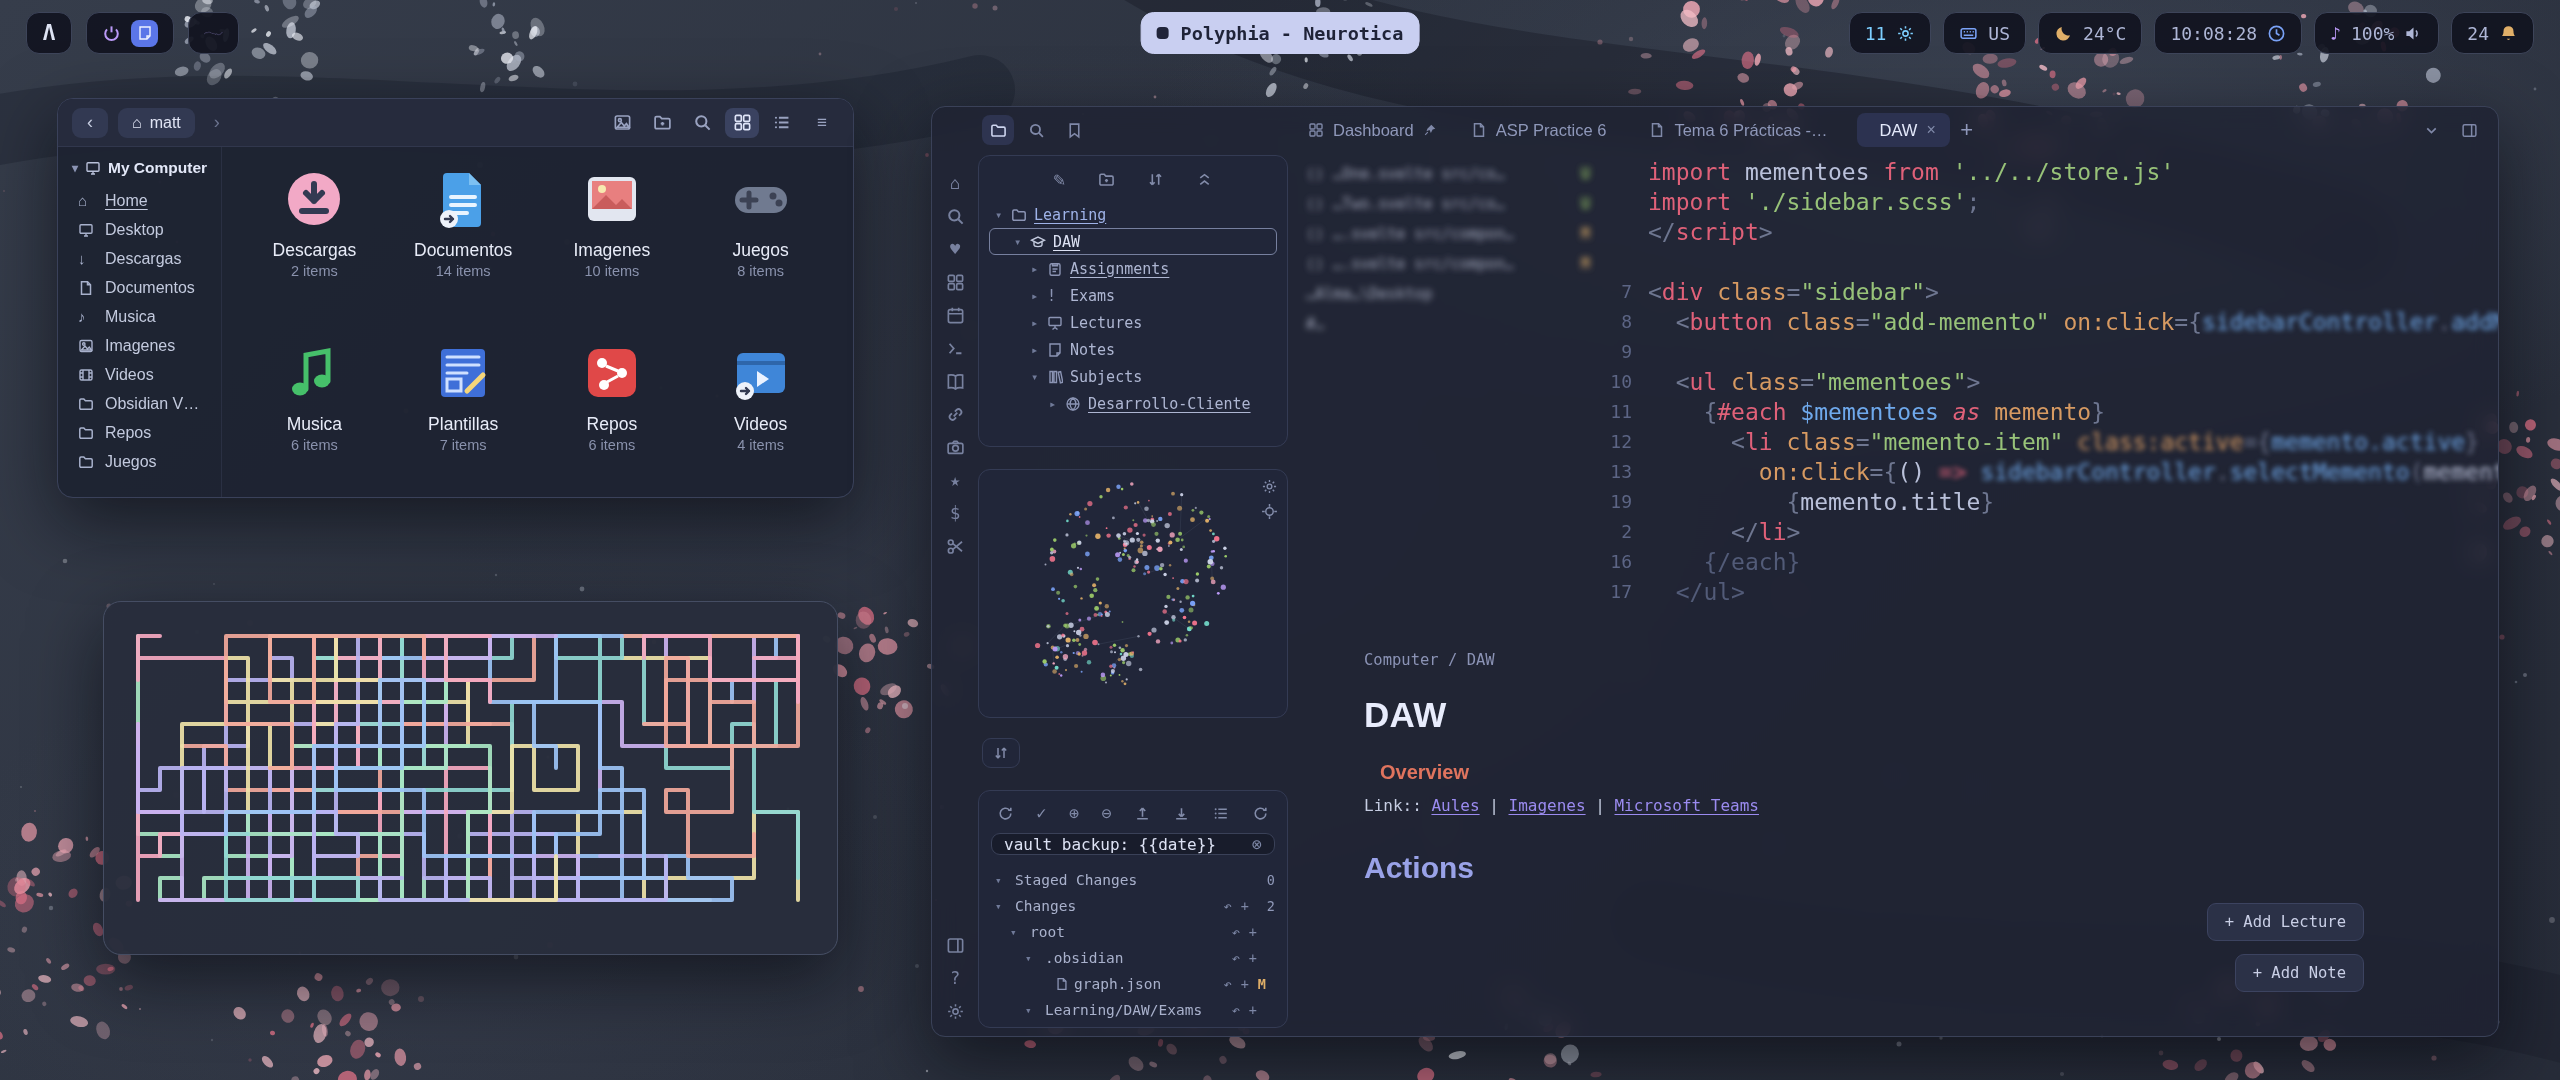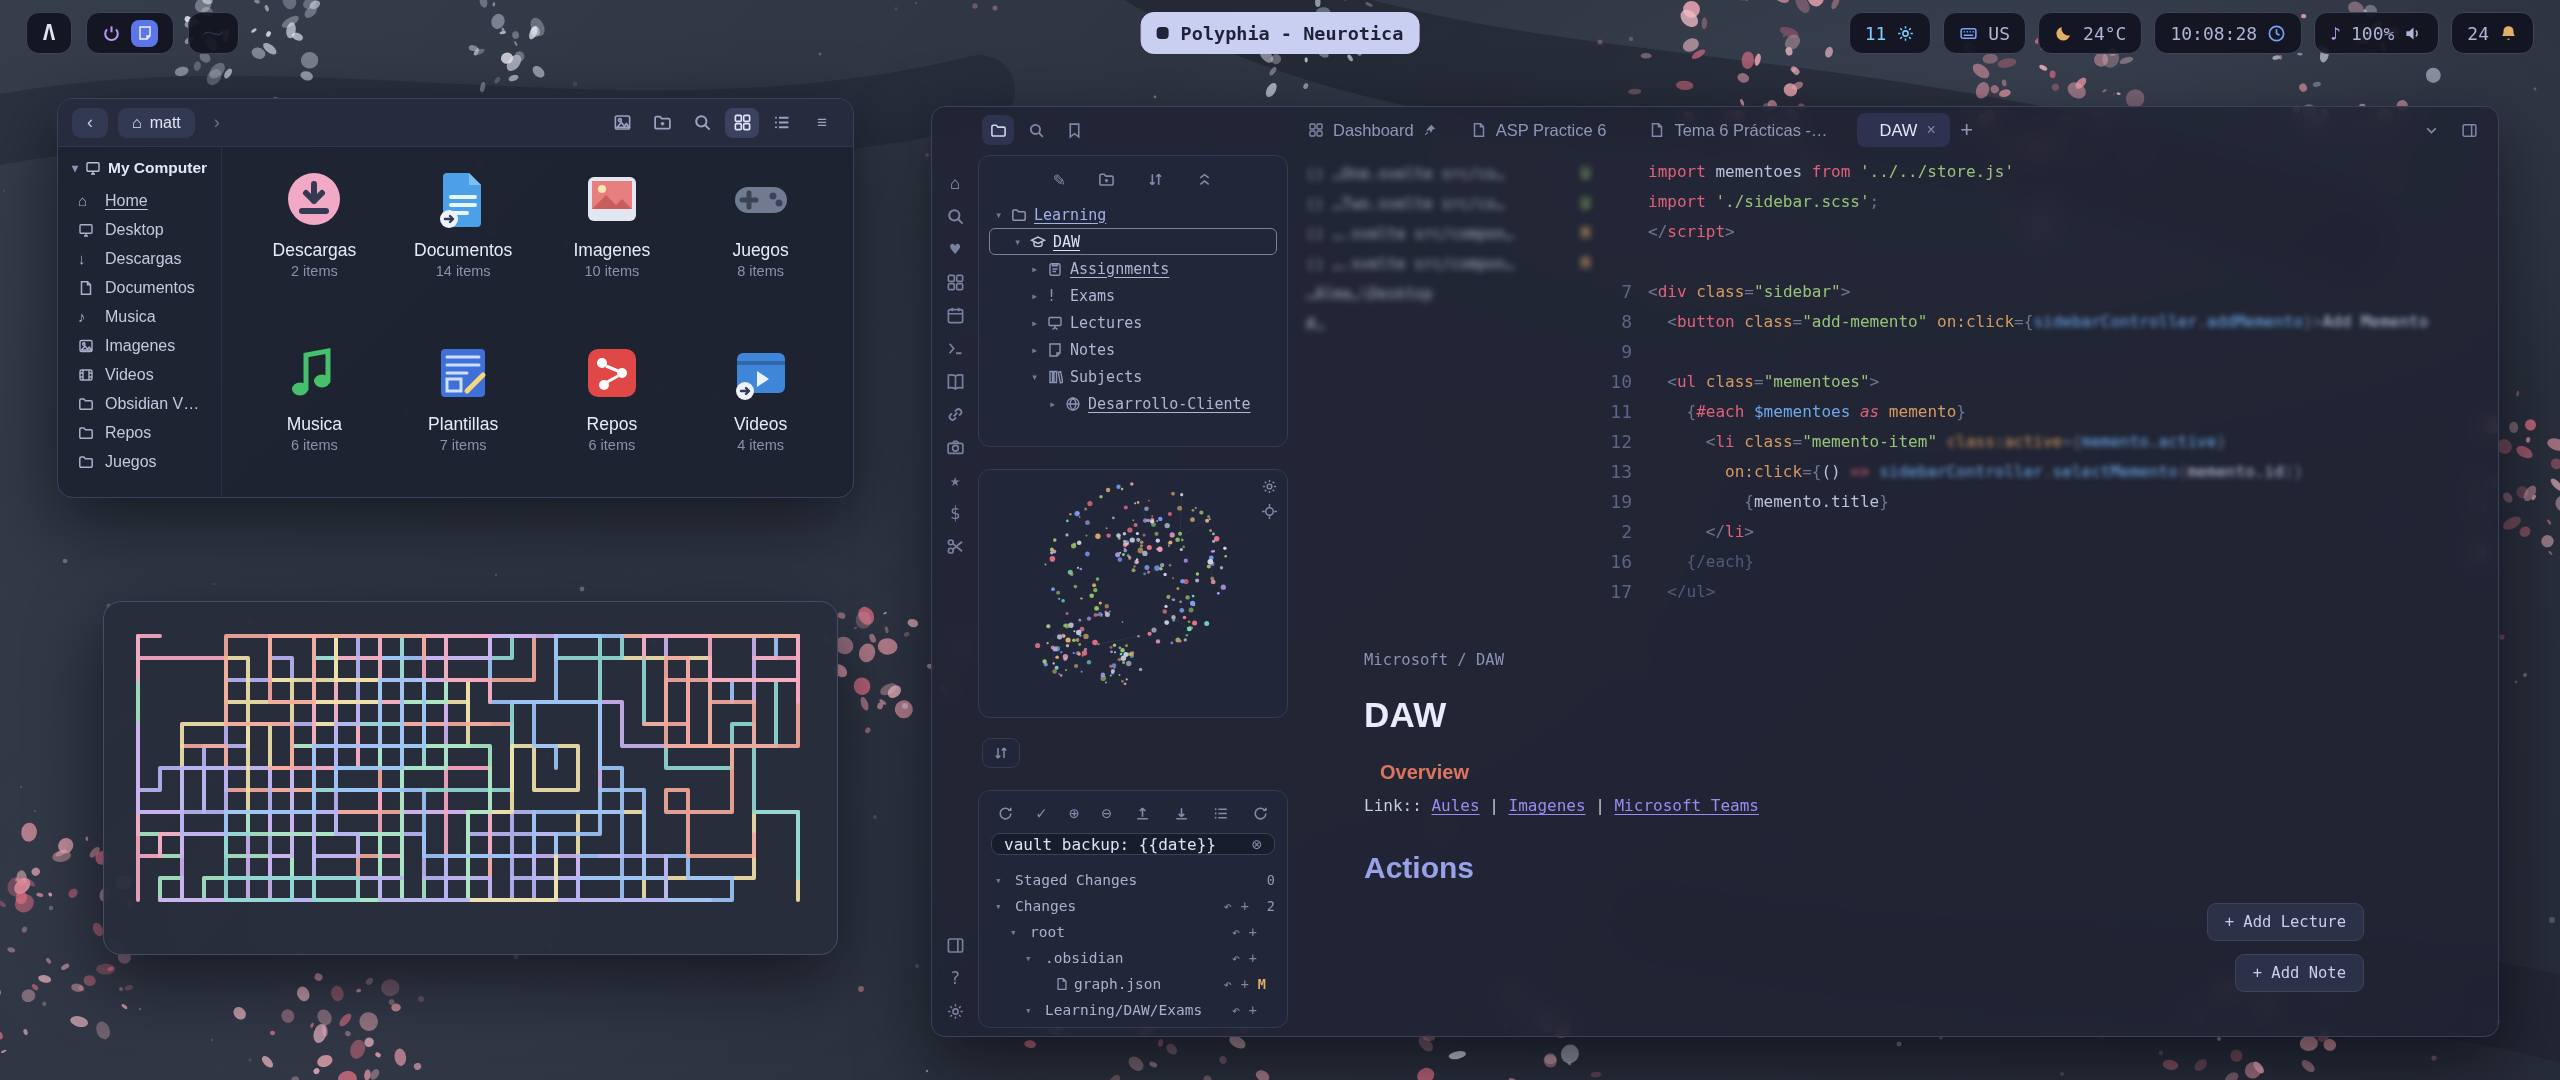--- a/index.html
+++ b/index.html
@@ -117,21 +117,21 @@
   .grow .cnt{color:#8f98b8}
 
   
   .obs-editor{flex:1;position:relative;overflow:hidden}
   .bgfiles{position:absolute;left:10px;top:6px;width:292px;filter:blur(3px);opacity:.8;font-family:"DejaVu Sans Mono",monospace;font-size:15px;color:#c3c9de}
   .bgrow{display:flex;height:30px;align-items:center;gap:10px}
   .bgrow .st{margin-left:auto;padding-right:8px;font-weight:bold}
   .st-g{color:#9ece6a}.st-y{color:#e0af68}
   .lnums{position:absolute;left:296px;top:4px;width:40px;text-align:right;font-family:"DejaVu Sans Mono",monospace;font-size:18px;color:#5c6585;line-height:30px;filter:blur(.6px)}
   .lnums div{height:30px}
-  .codeblock{position:absolute;left:352px;top:4px;right:0;font-family:"DejaVu Sans Mono",monospace;font-size:16px;line-height:30px;white-space:pre;filter:blur(.45px)}
+  .codeblock{position:absolute;left:352px;top:4px;right:0;font-family:"DejaVu Sans Mono",monospace;font-size:23px;line-height:30px;white-space:pre;filter:blur(.45px)}
   .cl{height:30px}
   .tk-red{color:#e06179}.tk-orn{color:#d79a62;}.tk-grn{color:#98c379}
   .tk-blu{color:#6fa9ec}.tk-pun{color:#6e7690}.tk-fg{color:#bac1da}.tk-dim{color:#525b78}
   .tk-ital{font-style:italic}.tk-blur{filter:blur(2.8px)}
   .ed-note{position:absolute;left:68px;top:498px;width:1000px}
   .crumb2{font-family:"DejaVu Sans Mono",monospace;font-size:15.5px;color:#8b93b5}
   .note-title{font-size:35px;margin-top:26px;color:#e8ecfc;font-weight:bold;letter-spacing:.3px}
   .ov-heading{font-size:20px;margin:26px 16px 9px;color:#e0745e;font-weight:bold}
   .field{font-family:"DejaVu Sans Mono",monospace;font-size:16px;line-height:26px;color:#c6cde2}
   .linkline a{color:#9b8bf0;text-decoration:underline;text-underline-offset:3px}
@@ -2057,21 +2057,21 @@
             <div>12</div>
             <div>13</div>
             <div>19</div>
             <div>2</div>
             <div>16</div>
             <div>17</div>
           </div>
         <div class="codeblock"><div class="cl"><span class="tk-red">import</span><span class="tk-fg"> mementoes </span><span class="tk-red">from</span><span class="tk-fg"> </span><span class="tk-grn">'../../store.js'</span></div><div class="cl"><span class="tk-red">import</span><span class="tk-fg"> </span><span class="tk-grn">'./sidebar.scss'</span><span class="tk-pun">;</span></div><div class="cl"><span class="tk-pun">&lt;/</span><span class="tk-red">script</span><span class="tk-pun">&gt;</span></div><div class="cl">&nbsp;</div><div class="cl"><span class="tk-pun">&lt;</span><span class="tk-red">div</span><span class="tk-fg"> </span><span class="tk-orn">class</span><span class="tk-pun">=</span><span class="tk-grn">"sidebar"</span><span class="tk-pun">&gt;</span></div><div class="cl"><span class="tk-pun">  &lt;</span><span class="tk-red">button</span><span class="tk-fg"> </span><span class="tk-orn">class</span><span class="tk-pun">=</span><span class="tk-grn">"add-memento"</span><span class="tk-fg"> </span><span class="tk-orn">on:click</span><span class="tk-pun">=</span><span class="tk-pun">{</span><span class="tk-blu tk-blur">sidebarController</span><span class="tk-pun tk-blur">.</span><span class="tk-blu tk-blur">addMemento</span><span class="tk-pun tk-blur">}&gt;</span><span class="tk-fg tk-blur">Add Memento</span></div><div class="cl">&nbsp;</div><div class="cl"><span class="tk-pun">  &lt;</span><span class="tk-red">ul</span><span class="tk-fg"> </span><span class="tk-orn">class</span><span class="tk-pun">=</span><span class="tk-grn">"mementoes"</span><span class="tk-pun">&gt;</span></div><div class="cl"><span class="tk-pun">    {</span><span class="tk-red">#each</span><span class="tk-fg"> </span><span class="tk-blu">$mementoes</span><span class="tk-fg"> </span><span class="tk-red tk-ital">as</span><span class="tk-fg"> </span><span class="tk-orn">memento</span><span class="tk-pun">}</span></div><div class="cl"><span class="tk-pun">      &lt;</span><span class="tk-red">li</span><span class="tk-fg"> </span><span class="tk-orn">class</span><span class="tk-pun">=</span><span class="tk-grn">"memento-item"</span><span class="tk-fg"> </span><span class="tk-orn tk-blur">class:active</span><span class="tk-pun tk-blur">={</span><span class="tk-blu tk-blur">memento.active</span><span class="tk-pun tk-blur">}</span></div><div class="cl"><span class="tk-fg">        </span><span class="tk-orn">on:click</span><span class="tk-pun">=</span><span class="tk-pun">{</span><span class="tk-fg">()</span><span class="tk-red tk-blur"> =&gt; </span><span class="tk-blu tk-blur">sidebarController</span><span class="tk-pun tk-blur">.</span><span class="tk-blu tk-blur">selectMemento</span><span class="tk-pun tk-blur">(</span><span class="tk-fg tk-blur">memento.id</span><span class="tk-pun tk-blur">)}</span></div><div class="cl"><span class="tk-pun">          {</span><span class="tk-fg">memento.title</span><span class="tk-pun">}</span></div><div class="cl"><span class="tk-pun">      &lt;/</span><span class="tk-red">li</span><span class="tk-pun">&gt;</span></div><div class="cl"><span class="tk-dim">    {/</span><span class="tk-dim">each</span><span class="tk-dim">}</span></div><div class="cl"><span class="tk-dim">  &lt;/</span><span class="tk-dim">ul</span><span class="tk-dim">&gt;</span></div></div>
       </div>
       <div class="ed-note">
-        <div class="crumb2">Microsoft / DAW</div>
+        <div class="crumb2">Computer / DAW</div>
         <h1 class="note-title">DAW</h1>
         <h3 class="ov-heading">Overview</h3>
         <div class="field linkline">
           <span class="k">Link::</span><span> </span><span><span><a href="#">Aules</a><span class="sep"> | </span></span><span><a href="#">Imagenes</a><span class="sep"> | </span></span><span><a href="#">Microsoft Teams</a><span class="sep"></span></span></span>
         </div>
         <h2 class="act-heading">Actions</h2>
         <div class="mdbtns">
 
             <button class="mdbtn">+ Add Lecture</button>
 

